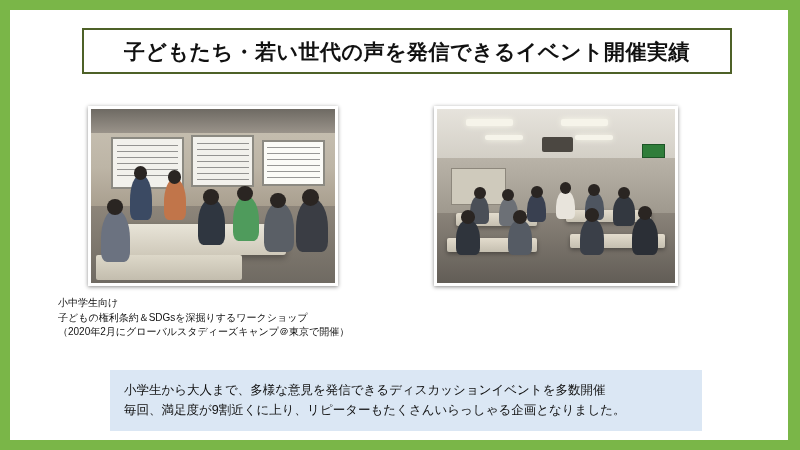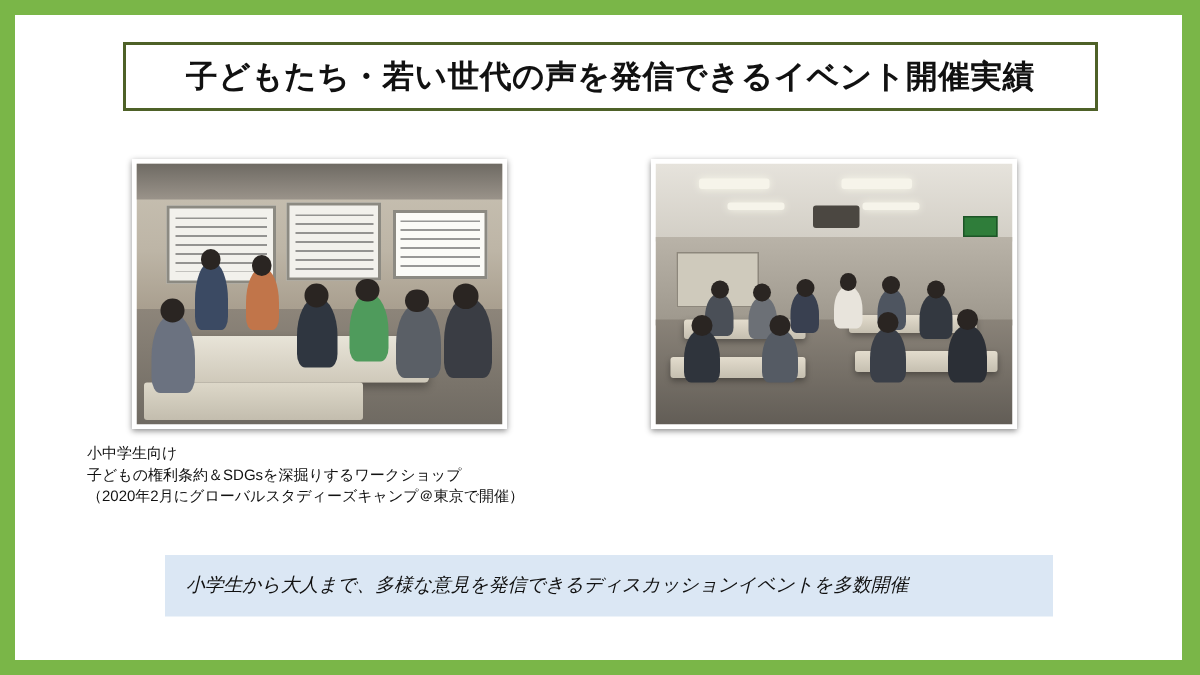--- a/index.html
+++ b/index.html
@@ -195,21 +195,20 @@
   
   .summary-box {
     position: absolute;
     left: 100px;
     top: 360px;
     width: 592px;
     padding: 10px 14px 11px 14px;
     box-sizing: border-box;
     background: #dbe7f4;
     color: #111111;
-    font-style: italic;
   }
   .summary-line {
     font-size: 12.5px;
     line-height: 1.6;
     white-space: nowrap;
   }
 </style>
 </head>
 <body>
 
@@ -300,16 +299,17 @@
         <div class="head" style="left:84.5%;top:56%;width:6%;height:8%;"></div>
       </div>
     </div>
 
     <div class="caption" id="caption-left">小中学生向け
 子どもの権利条約＆SDGsを深掘りするワークショップ
 （2020年2月にグローバルスタディーズキャンプ＠東京で開催）</div>
 
     <div class="summary-box">
       <div class="summary-line">小学生から大人まで、多様な意見を発信できるディスカッションイベントを多数開催</div>
+      <div class="summary-line">毎回、満足度が9割近くに上り、リピーターもたくさんいらっしゃる企画となりました。</div>
     </div>
 
   </div>
 </div>
 
 </body></html>

